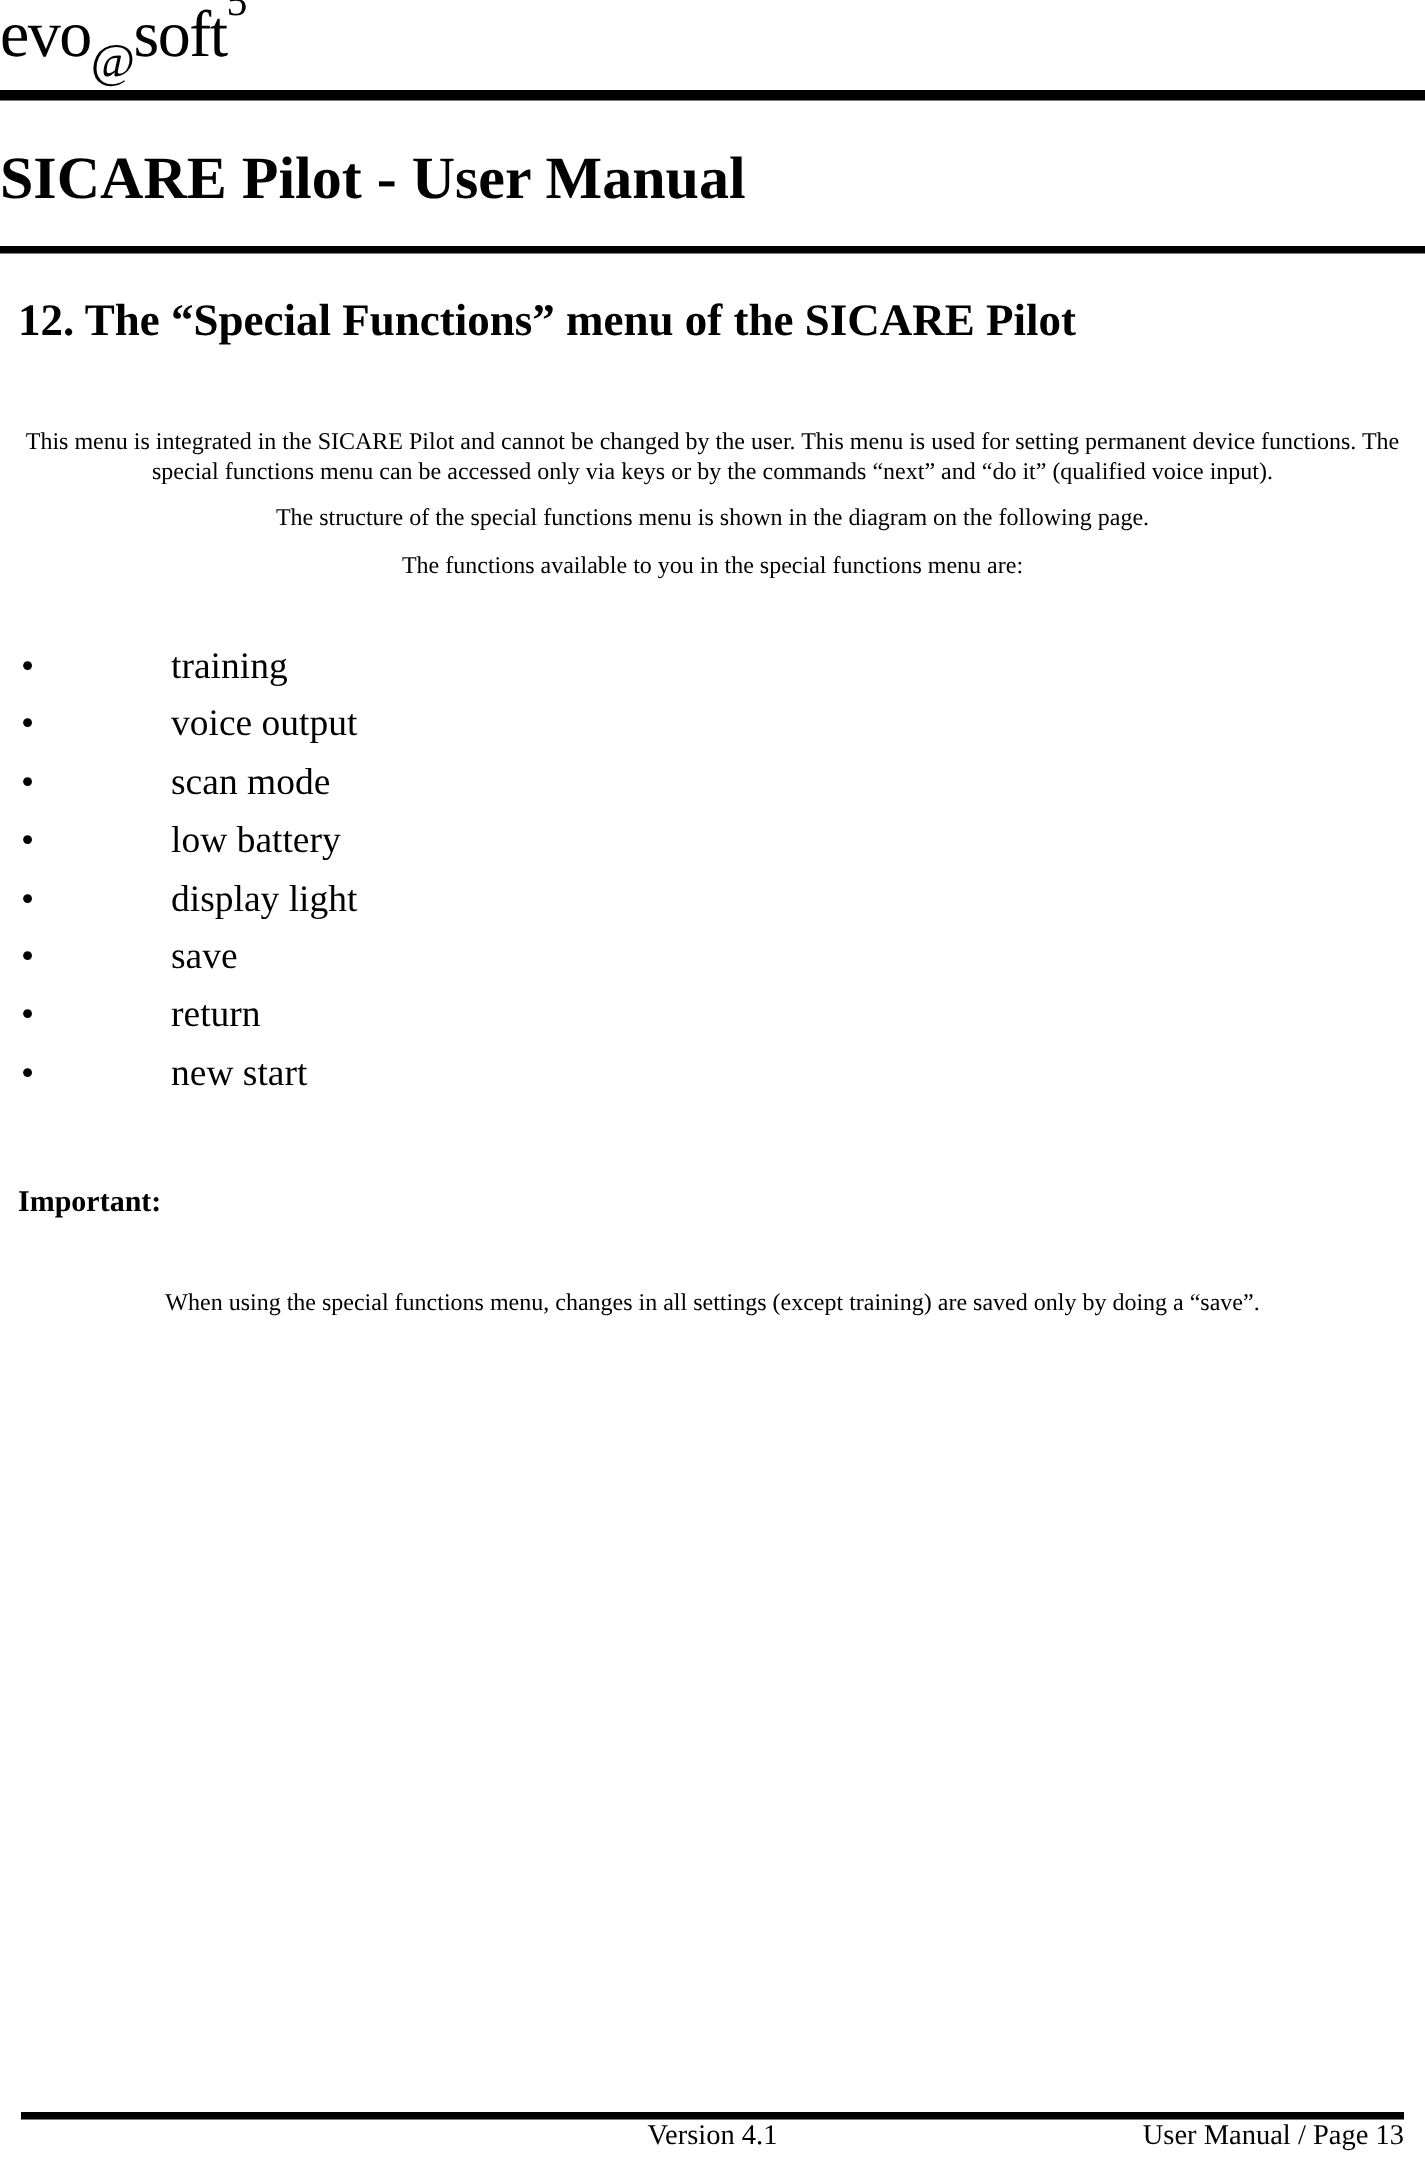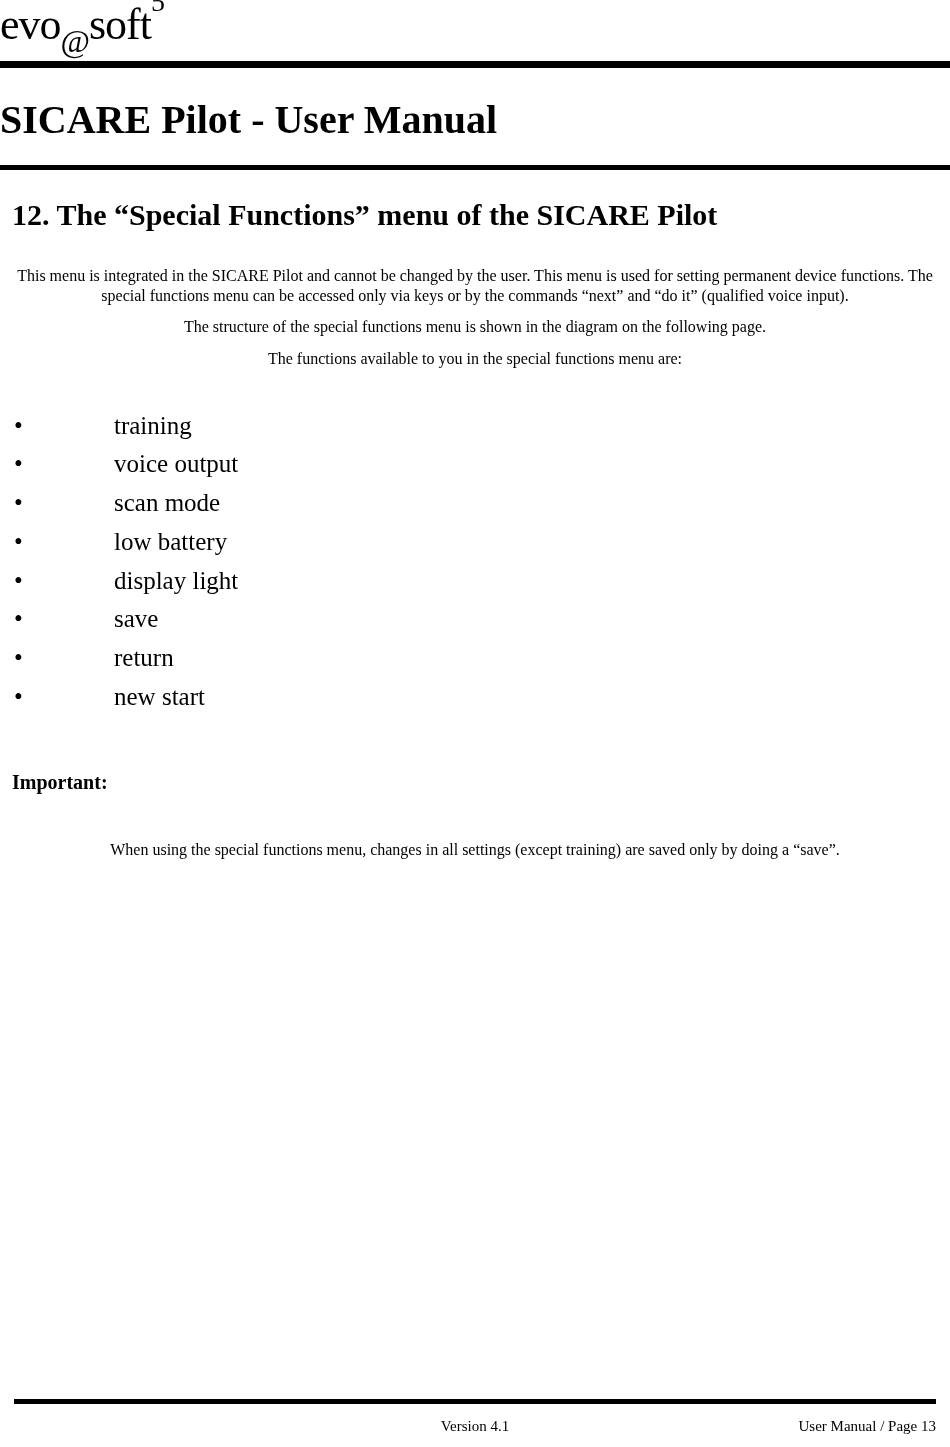--- a/index.html
+++ b/index.html
@@ -73,21 +73,21 @@
       font-size: 40px;
       font-weight: bold;
     }
     .content {
       padding: 28px 12px 0 12px;
       flex: 1;
     }
     .section-heading {
       font-size: 30px;
       font-weight: bold;
-      margin-bottom: 34px;
+      margin-bottom: 54px;
     }
     .para {
       font-size: 16px;
       line-height: 1.22;
       margin-bottom: 12px;
       text-align: center;
     }
     .bullet-list {
       margin-top: 38px;
       margin-bottom: 54px;
@@ -116,22 +116,21 @@
       position: absolute;
       bottom: 0;
       left: 0;
       right: 0;
       padding: 0 14px 12px 14px;
     }
     .footer-inner {
       display: flex;
       justify-content: space-between;
       align-items: center;
-      padding-top: 14px;
-      font-size: 15px;
+      font-size: 19px;
     }
     .footer-left {
       width: 33%;
     }
     .footer-center {
       width: 33%;
       text-align: center;
     }
     .footer-right {
       width: 33%;

